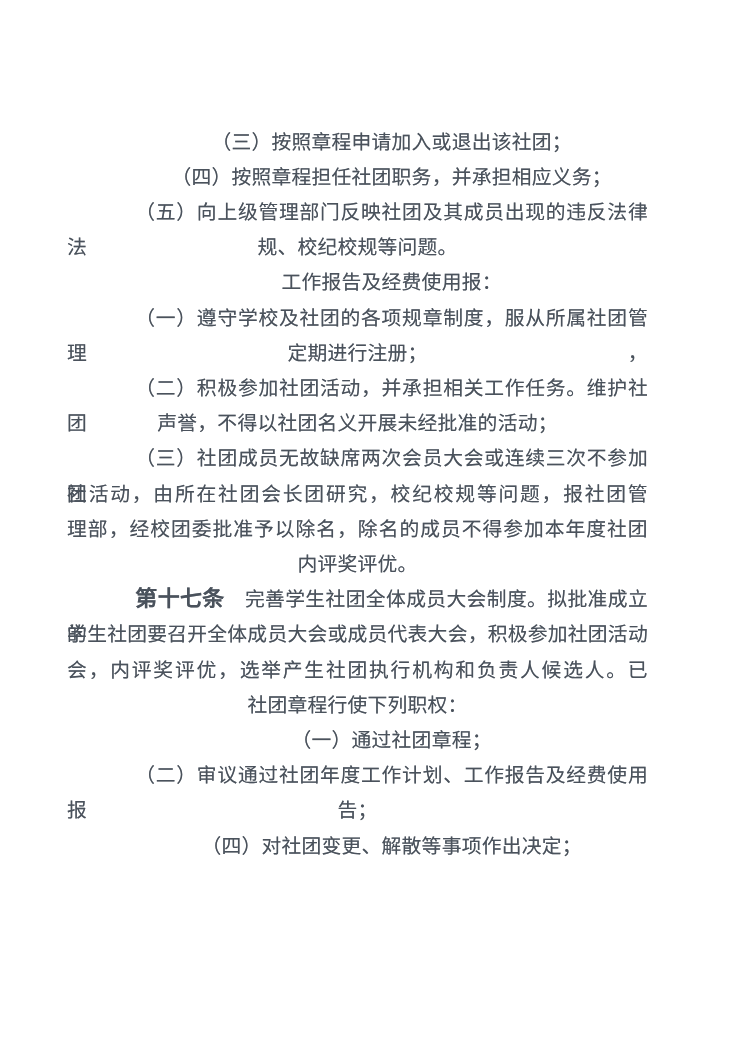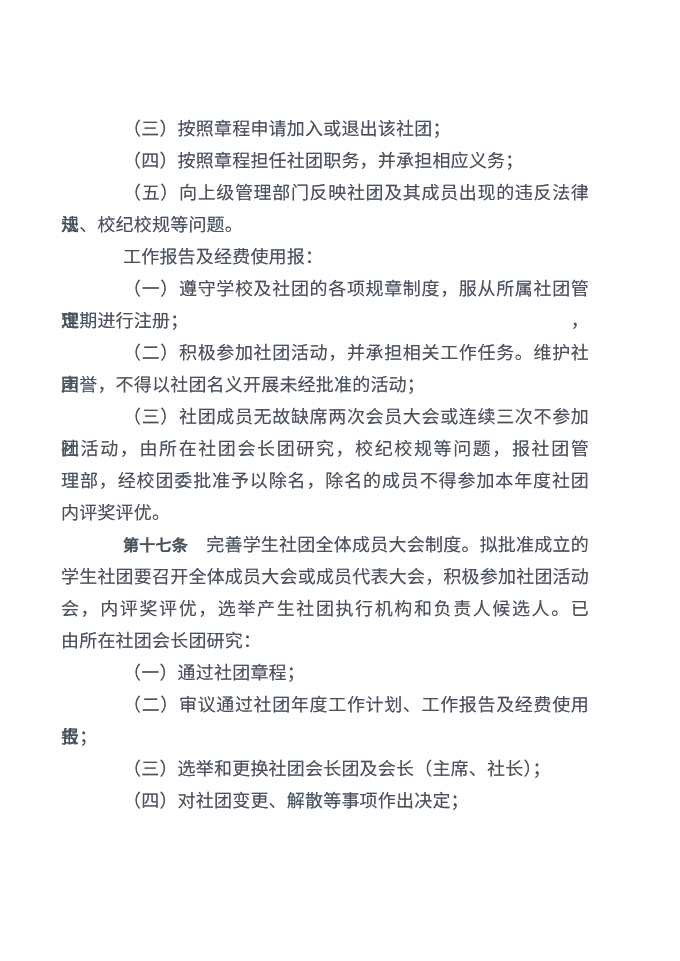--- a/index.html
+++ b/index.html
@@ -22,34 +22,34 @@
     width: 528px;
     color: #4a525c;
     font-size: 18px;
     letter-spacing: 0.2px;
     text-shadow: 0 0 0.6px rgba(74, 82, 92, 0.55);
   }
   .line {
     height: 32px;
     line-height: 32px;
     white-space: pre;
-    text-align: left;
+    text-align: center;
   }
   .line.indent {
     text-indent: 62px;
   }
   .line.fill {
     white-space: normal;
     text-align: justify;
     text-align-last: justify;
   }
   .term {
     font-weight: bold;
     font-family: "Liberation Sans", "DejaVu Sans", sans-serif;
-    font-size: 16px;
+    font-size: 20px;
   }
 </style>
 </head>
 <body>
 
 <div class="page">
   <div class="text-block">
     <div class="line indent"><span>（三）按照章程申请加入或退出该社团；</span></div>
     <div class="line indent"><span>（四）按照章程担任社团职务，并承担相应义务；</span></div>
     <div class="line indent fill"><span>（五）向上级管理部门反映社团及其成员出现的违反法律法</span></div>
@@ -59,20 +59,19 @@
     <div class="line"><span>定期进行注册；</span></div>
     <div class="line indent fill"><span>（二）积极参加社团活动，并承担相关工作任务。维护社团</span></div>
     <div class="line"><span>声誉，不得以社团名义开展未经批准的活动；</span></div>
     <div class="line indent fill"><span>（三）社团成员无故缺席两次会员大会或连续三次不参加社</span></div>
     <div class="line fill"><span>团活动，由所在社团会长团研究，校纪校规等问题，报社团管</span></div>
     <div class="line fill"><span>理部，经校团委批准予以除名，除名的成员不得参加本年度社团</span></div>
     <div class="line"><span>内评奖评优。</span></div>
     <div class="line indent fill"><span class="term">第十七条</span><span>　完善学生社团全体成员大会制度。拟批准成立的</span></div>
     <div class="line fill"><span>学生社团要召开全体成员大会或成员代表大会，积极参加社团活动</span></div>
     <div class="line fill"><span>会，内评奖评优，选举产生社团执行机构和负责人候选人。已</span></div>
-    <div class="line"><span>由所在社团会长团研究：</span></div>
+    <div class="line"><span>社团章程行使下列职权：</span></div>
     <div class="line indent"><span>（一）通过社团章程；</span></div>
     <div class="line indent fill"><span>（二）审议通过社团年度工作计划、工作报告及经费使用报</span></div>
     <div class="line"><span>告；</span></div>
-    <div class="line indent"><span>（三）选举和更换社团会长团及会长（主席、社长）；</span></div>
     <div class="line indent"><span>（四）对社团变更、解散等事项作出决定；</span></div>
   </div>
 </div>
 
 </body></html>

